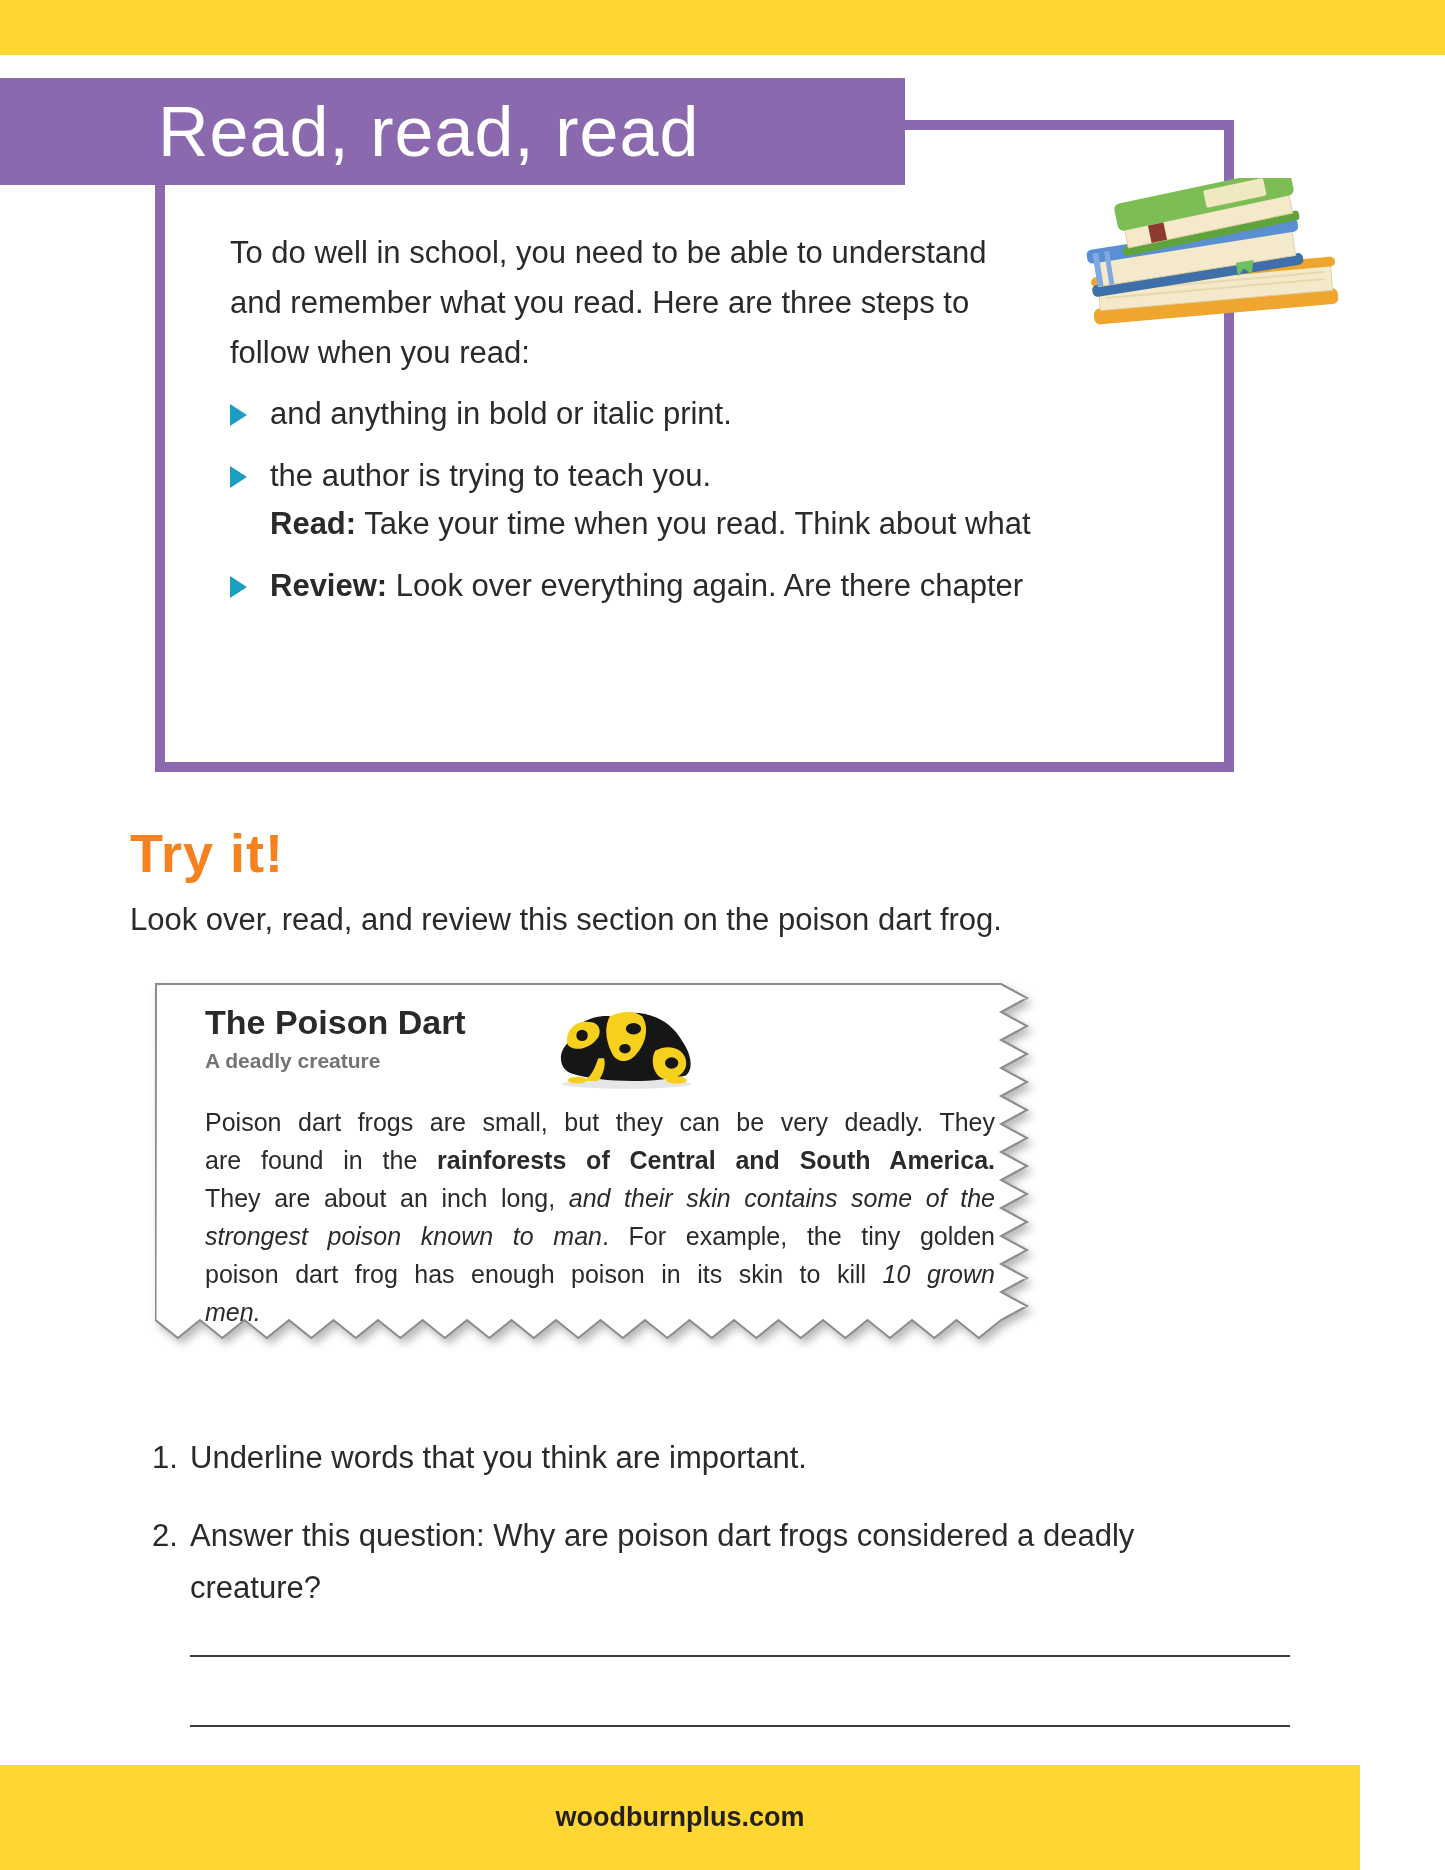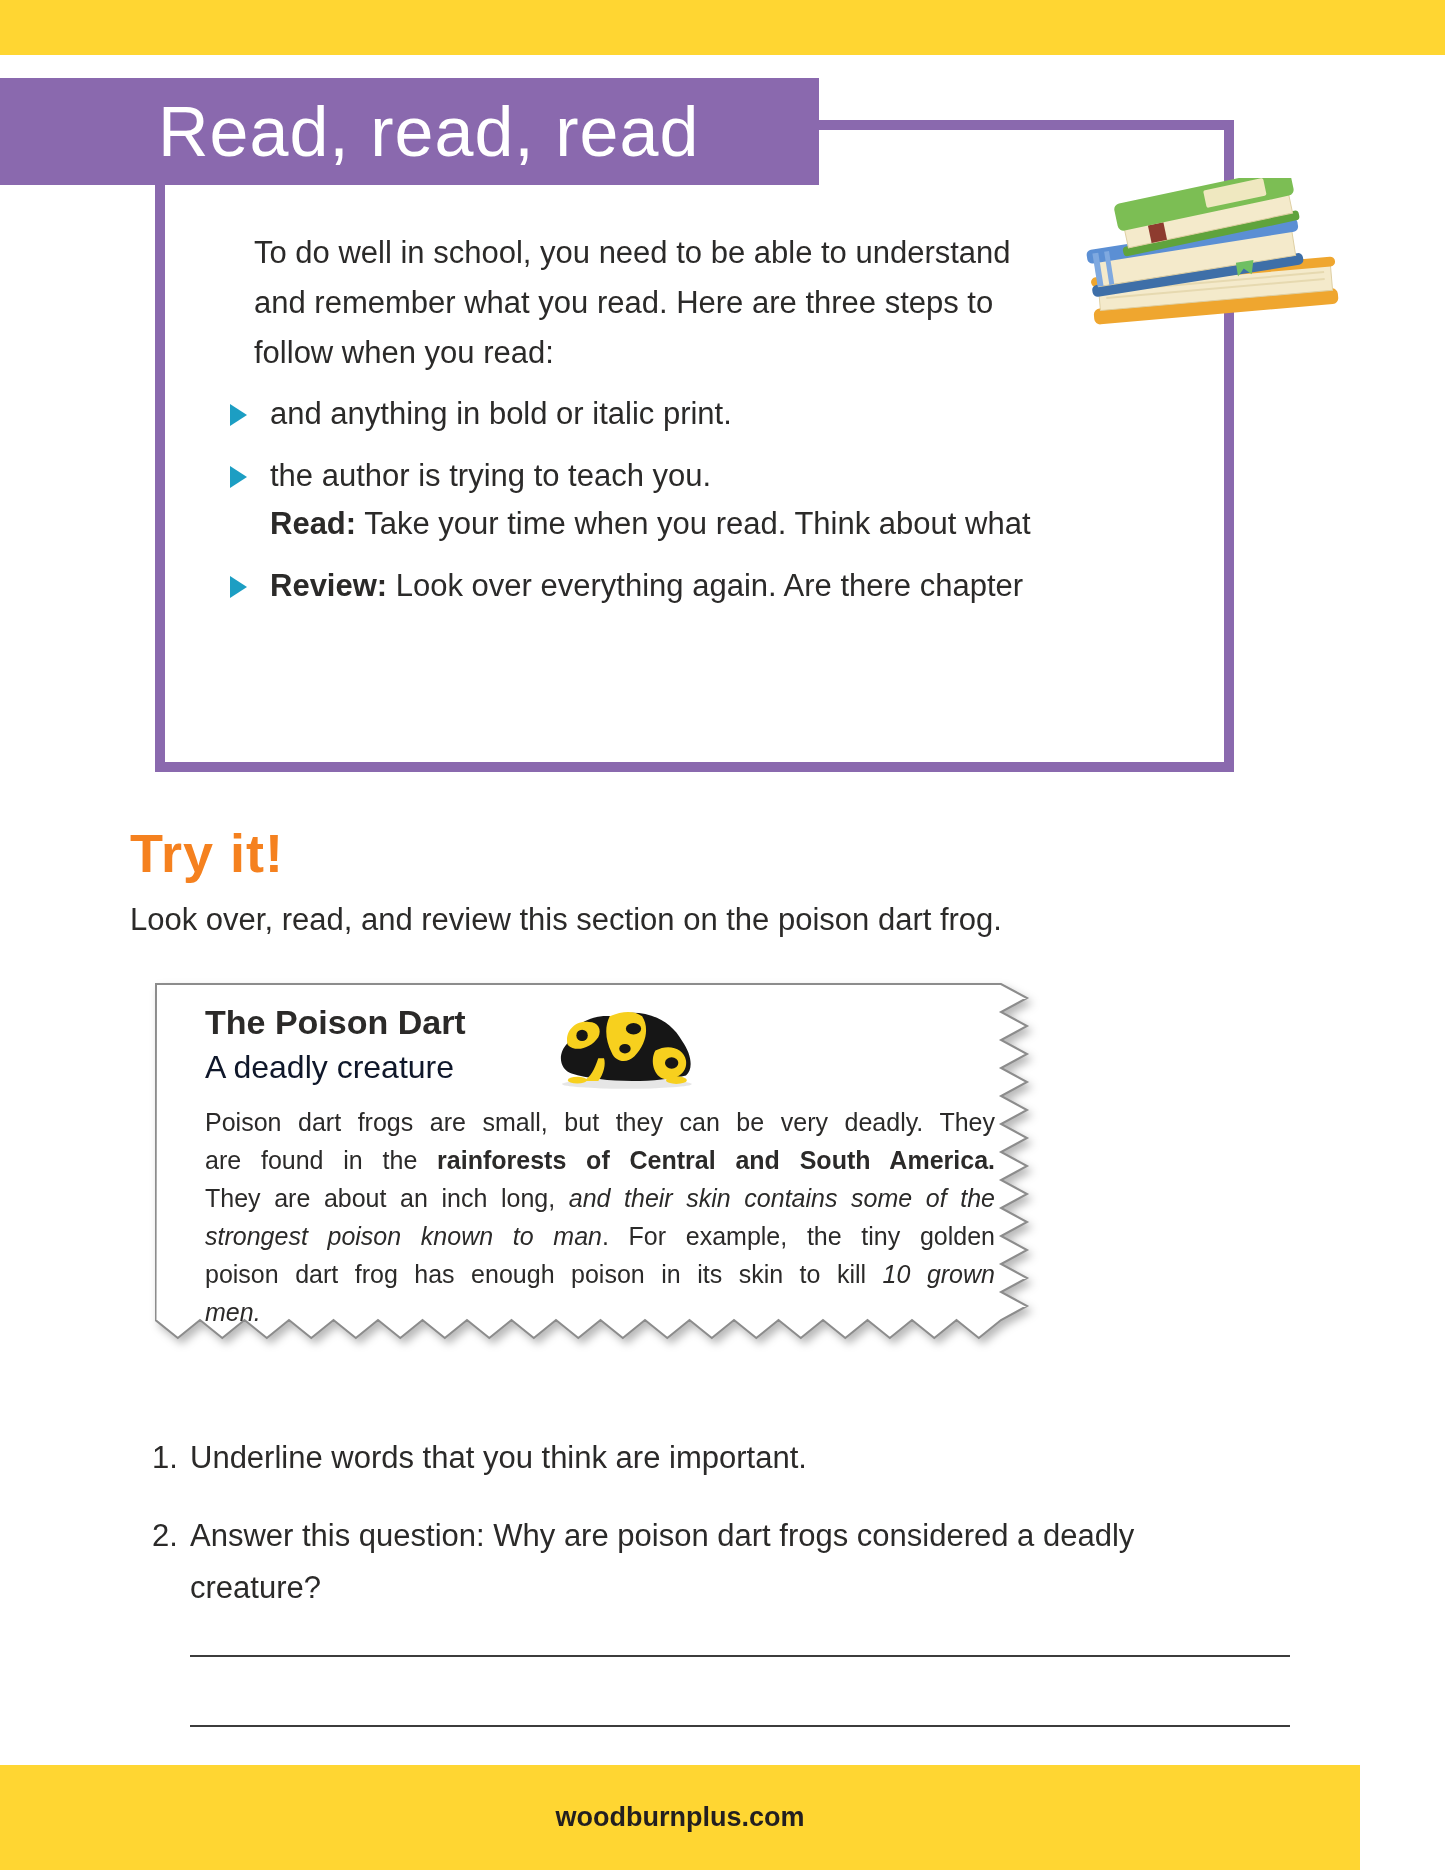--- a/index.html
+++ b/index.html
@@ -10,47 +10,47 @@
   .band-top{position:absolute;left:0;top:0;width:1445px;height:55px;background:#ffd632;}
   .band-bottom{position:absolute;left:0;top:1765px;width:1360px;height:105px;background:#ffd632;
                display:flex;align-items:center;justify-content:center;}
   .band-bottom span{font-size:27px;font-weight:700;color:#231f20;}
 
   
   .frame-box{position:absolute;left:155px;top:120px;width:1079px;height:652px;
              border:10px solid #8a69ae;box-sizing:border-box;background:#ffffff;z-index:1;}
 
   
-  .header-band{position:absolute;left:0;top:78px;width:819px;height:107px;background:#8a69ae;z-index:2;
+  .header-band{position:absolute;left:0;top:78px;width:905px;height:107px;background:#8a69ae;z-index:2;
                display:flex;align-items:center;}
   .header-band h1{margin:0;padding-left:158px;font-size:70px;font-weight:400;letter-spacing:1px;color:#ffffff;}
 
   .books-svg{position:absolute;left:1085px;top:178px;width:265px;height:158px;z-index:3;}
 
   
-  .intro{position:absolute;left:230px;top:228px;z-index:2;font-size:31px;line-height:50px;white-space:nowrap;margin-left:24px;}
+  .intro{position:absolute;left:230px;top:228px;z-index:2;font-size:31px;line-height:50px;white-space:nowrap;}
 
   
   .bullets{position:absolute;left:230px;top:390px;z-index:2;}
   .bullet{position:relative;padding-left:40px;margin-bottom:14px;font-size:31px;line-height:48px;white-space:nowrap;}
   .tri{position:absolute;left:0;top:14px;width:0;height:0;
        border-top:11px solid transparent;border-bottom:11px solid transparent;border-left:17px solid #1c9ec3;}
   .bullet b{font-weight:700;}
 
   
   .try-heading{position:absolute;left:130px;top:822px;font-size:54px;font-weight:700;color:#f5811f;letter-spacing:1px;}
   .try-instruction{position:absolute;left:130px;top:902px;font-size:31px;white-space:nowrap;}
 
   
   .frog-card{position:absolute;left:155px;top:983px;width:900px;height:392px;z-index:2;}
   .frog-card > svg.torn{position:absolute;left:0;top:0;width:900px;height:392px;
         filter:drop-shadow(4px 5px 4px rgba(0,0,0,0.28));}
   .frog-card .content{position:absolute;left:0;top:0;width:900px;height:392px;}
   .frog-title{position:absolute;left:50px;top:20px;margin:0;font-size:34px;font-weight:700;color:#2b2a29;}
-  .frog-subtitle{position:absolute;left:50px;top:66px;margin:0;font-size:32px;font-weight:400;color:#0f172a;}
+  .frog-subtitle{position:absolute;left:50px;top:66px;margin:0;font-size:21px;font-weight:700;color:#737373;}
   .frog-svg{position:absolute;left:388px;top:12px;width:162px;height:96px;}
   .frog-body{position:absolute;left:50px;top:120px;width:790px;font-size:25px;line-height:38px;}
   .frogline{white-space:nowrap;text-align:justify;text-align-last:justify;}
   .frogline.last{text-align:left;text-align-last:left;}
   .frogline i{font-style:italic;margin-top:8px;}
   .frogline b{font-weight:700;}
 
   
   .question{position:absolute;font-size:31px;line-height:52px;white-space:nowrap;}
   .q1{left:152px;top:1432px;}

